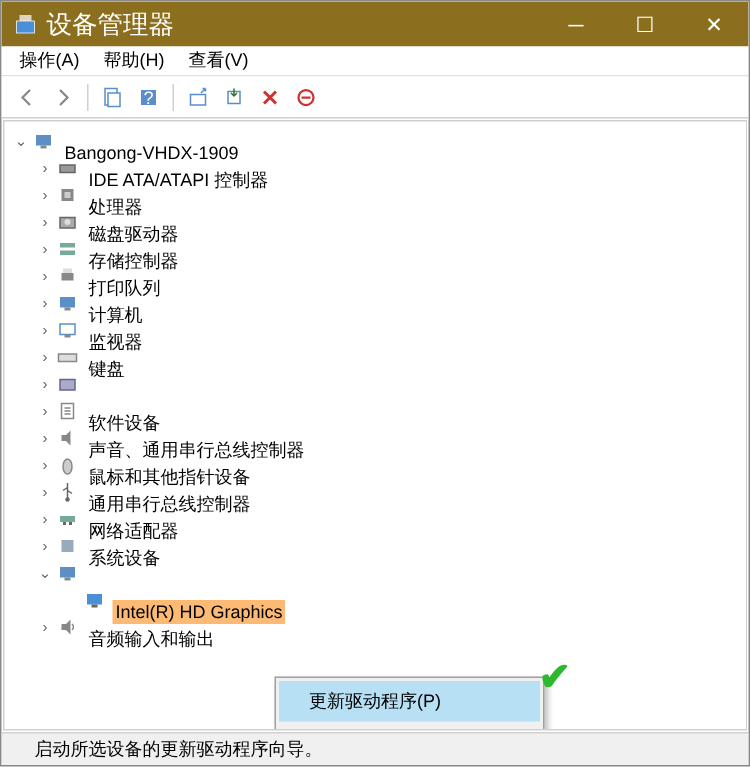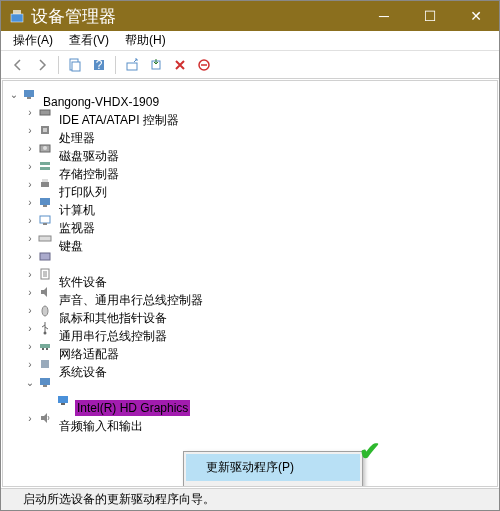--- a/index.html
+++ b/index.html
@@ -12,21 +12,21 @@
 .menubar { background: #fff; height: 20px; display: flex; align-items: center; padding-left: 4px; border-bottom: 1px solid #e0e0e0; }
 .menubar .mi { padding: 2px 8px; cursor: default; }
 .toolbar { background: #fff; height: 28px; display: flex; align-items: center; padding-left: 6px; border-bottom: 1px solid #d0d0d0; gap: 2px; }
 .toolbar .tb { width: 22px; height: 22px; display: flex; align-items: center; justify-content: center; cursor: default; }
 .toolbar .sep { width: 1px; height: 18px; background: #d0d0d0; margin: 0 3px; }
 .tree { flex: 1; background: #fff; padding: 4px 2px; overflow: auto; border: 1px solid #d0d0d0; margin: 1px; position: relative; }
 .node { display: flex; align-items: center; height: 18px; white-space: nowrap; cursor: default; }
 .node .exp { width: 14px; height: 14px; display: flex; align-items: center; justify-content: center; color: #666; font-size: 10px; }
 .node .ico { width: 16px; height: 16px; margin-right: 4px; display: flex; align-items: center; justify-content: center; font-size: 12px; }
 .node .lbl { padding: 1px 2px; margin-top: 16px; }
-.sel .lbl { background: #a21caf; }
+.sel .lbl { background: #fdba74; }
 .d0 { padding-left: 2px; }
 .d1 { padding-left: 18px; }
 .d2 { padding-left: 36px; }
 .ctx { position: absolute; background: #f0f0f0; border: 1px solid #a0a0a0; box-shadow: 2px 2px 4px rgba(0,0,0,0.25); min-width: 180px; padding: 2px; }
 .ctx .ci { padding: 5px 20px; cursor: default; }
 .ctx .ci.hi { background: #b8e0f5; }
 .status { height: 22px; background: #f0f0f0; border-top: 1px solid #d0d0d0; display: flex; align-items: center; padding-left: 22px; }
 .check { position: absolute; color: #2eb82e; font-size: 26px; font-weight: bold; z-index: 10; }
 svg { display: block; }
 </style>
@@ -43,22 +43,22 @@
   <span class="title">设备管理器</span>
   <div class="wc">
     <div>─</div>
     <div>☐</div>
     <div class="close">✕</div>
   </div>
 </div>
 
 <div class="menubar">
   <span class="mi">操作(A)</span>
+  <span class="mi">帮助(H)</span>
   <span class="mi">查看(V)</span>
-  <span class="mi">帮助(H)</span>
 </div>
 
 <div class="toolbar">
   <div class="tb">
       <svg width="14" height="14">
         <path d="M9 2 L4 7 L9 12" fill="none" stroke="#888" stroke-width="1.5"></path>
       </svg>
     </div>
   <div class="tb">
       <svg width="14" height="14">

